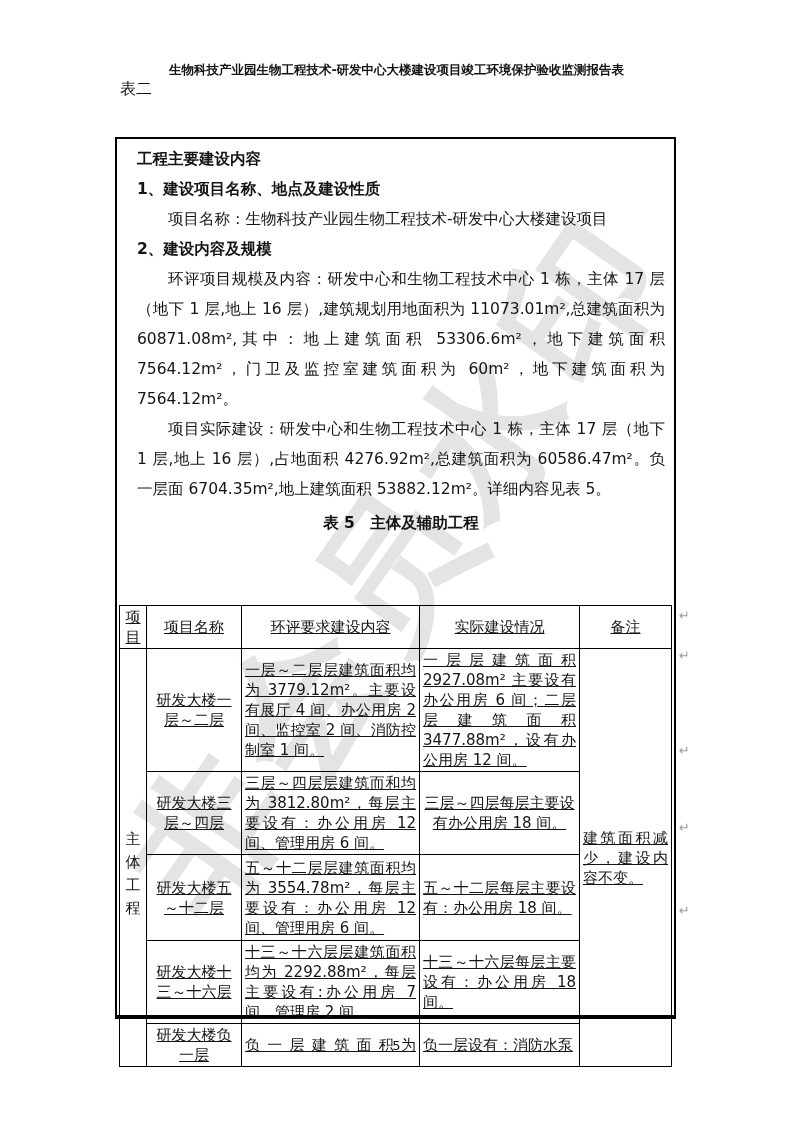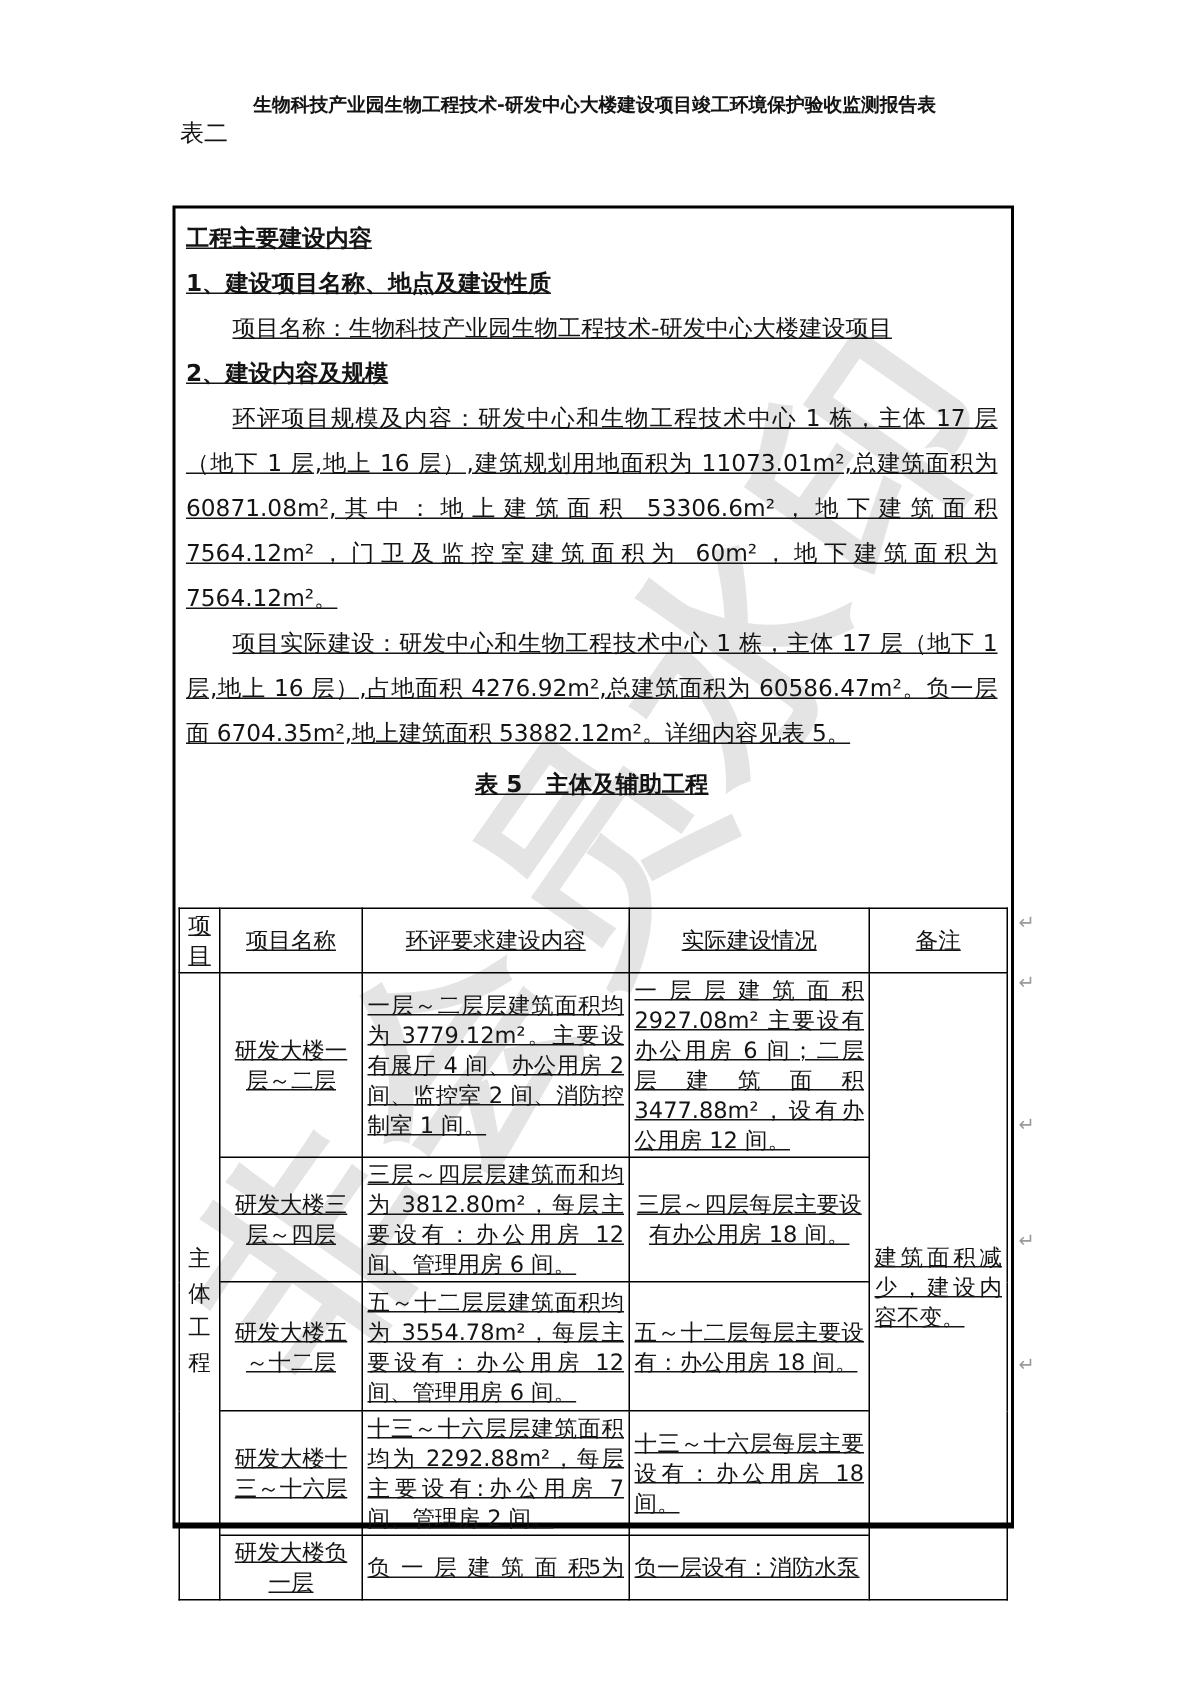--- a/index.html
+++ b/index.html
@@ -21,21 +21,21 @@
   }
   .table-label {
     position:absolute; top:79px; left:120px; font-size:16px;
     font-weight:400; z-index:2;
   }
   .outer-box {
     position:absolute; left:115px; top:137px; width:561px; height:882px;
     border:2px solid #000; border-bottom:4px solid #000; z-index:1;
     box-sizing:border-box;
   }
-  .box-content { padding:5px 9px 0 7px; font-size:15.5px; line-height:30px;text-decoration:underline; }
+  .box-content { padding:5px 9px 0 20px; font-size:15.5px; line-height:30px; }
   .bold-line { font-weight:bold; }
   .indent { text-indent:2em; }
   .para { text-indent:2em; text-align:justify; }
   .table5-title { text-align:center; font-weight:bold; margin-top:4px; font-size:15.5px; }
 
   table.t5 {
     position:absolute; left:2px; top:466px; width:552px;
     border-collapse:collapse; table-layout:fixed;
     font-size:15px; line-height:20px; background:transparent;text-decoration:underline;
   }

